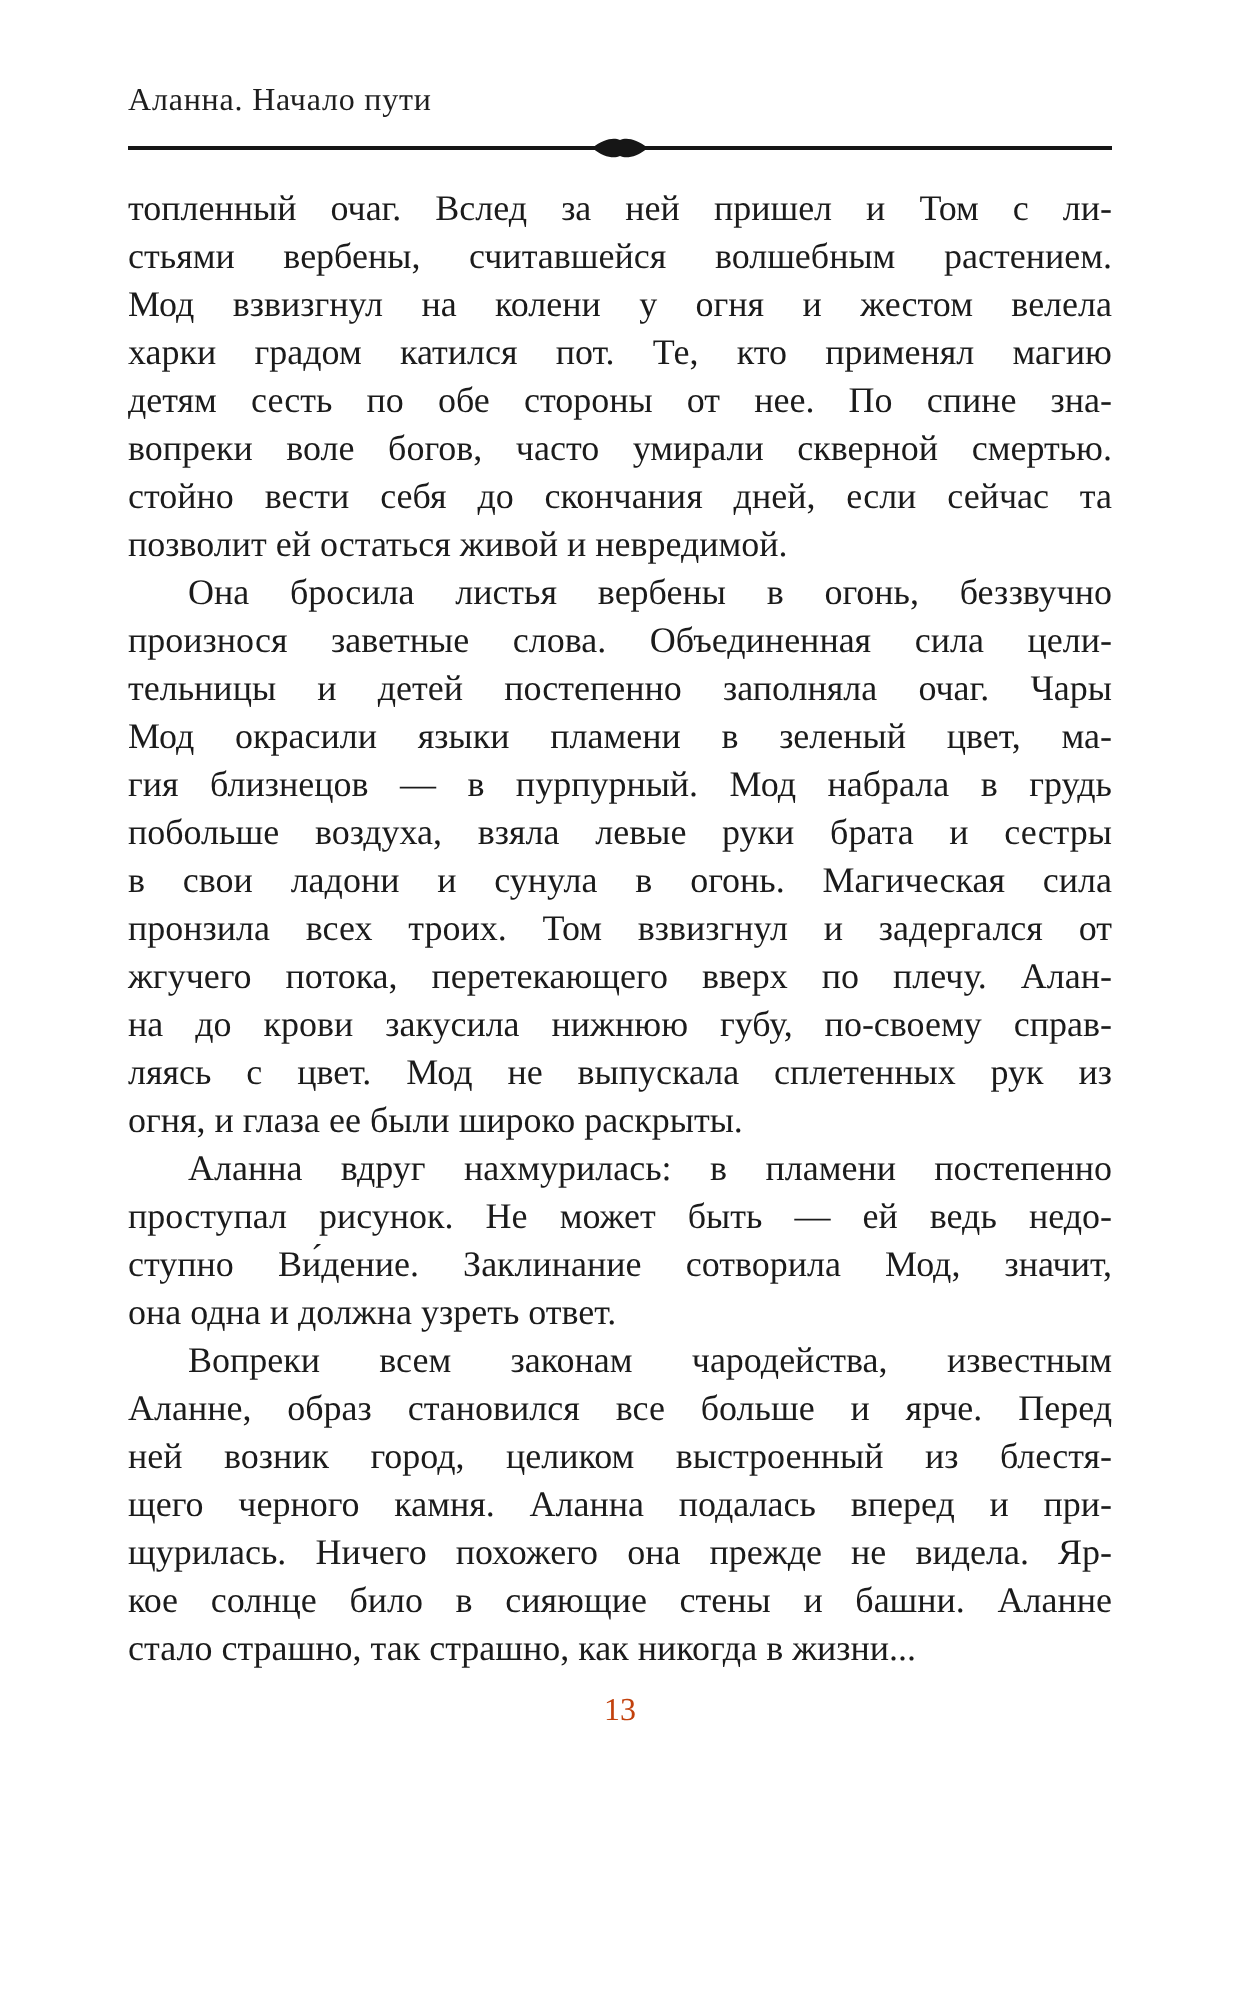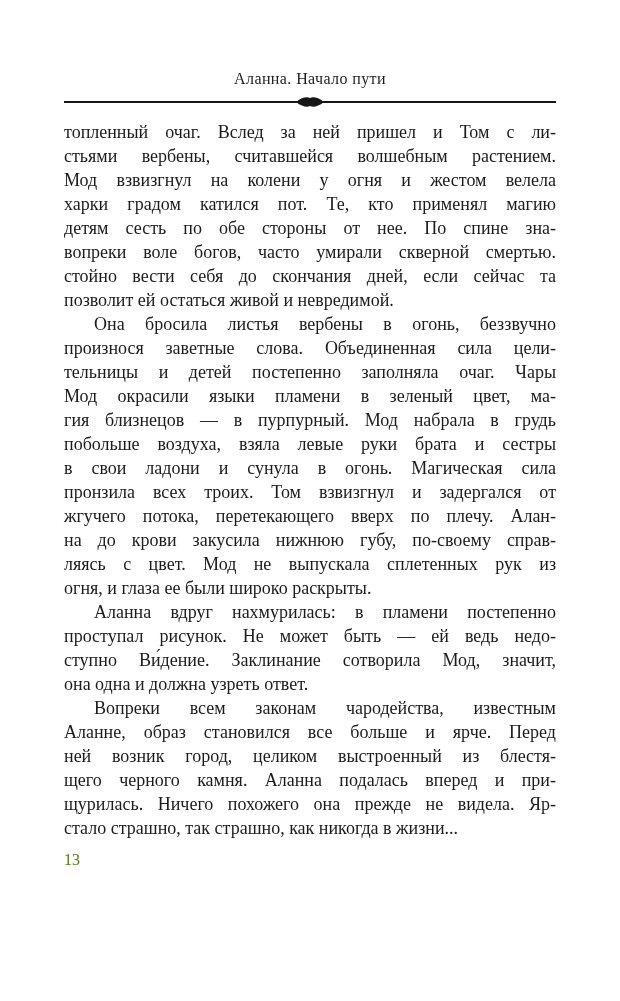--- a/index.html
+++ b/index.html
@@ -13,22 +13,21 @@
     height: 1001px;
     margin: 0 auto;
     background: #ffffff;
     color: #1b1b1b;
     font-family: "Liberation Serif", "DejaVu Serif", serif;
     box-sizing: border-box;
     padding: 0 64px;
     overflow: hidden;
   }
   .running-head {
-    padding-top: 70px;
-    text-align: center;
+    padding-top: 42px;
     font-size: 16px;
     line-height: 18px;
     letter-spacing: 0.4px;
     color: #1e1e1e;
   }
   .divider {
     position: relative;
     margin-top: 8px;
     height: 12px;
   }
@@ -59,24 +58,24 @@
     white-space: normal;
   }
   .line.last {
     text-align-last: left;
   }
   .line.indent {
     text-indent: 30px;
   }
   .page-number {
     margin-top: 10px;
-    text-align: left;
+    text-align: center;
     font-size: 16px;
     line-height: 20px;
-    color: #4d7c0f;
+    color: #c2410c;
   }
 </style>
 </head>
 <body>
 
 <div class="book-page">
 
   <div class="running-head">Аланна. Начало пути</div>
 
   <div class="divider">
@@ -109,18 +108,19 @@
       <div class="line last">огня, и глаза ее были широко раскрыты.</div>
       <div class="line indent">Аланна вдруг нахмурилась: в пламени постепенно</div>
       <div class="line">проступал рисунок. Не может быть — ей ведь недо-</div>
       <div class="line">ступно Ви́дение. Заклинание сотворила Мод, значит,</div>
       <div class="line last">она одна и должна узреть ответ.</div>
       <div class="line indent">Вопреки всем законам чародейства, известным</div>
       <div class="line">Аланне, образ становился все больше и ярче. Перед</div>
       <div class="line">ней возник город, целиком выстроенный из блестя-</div>
       <div class="line">щего черного камня. Аланна подалась вперед и при-</div>
       <div class="line">щурилась. Ничего похожего она прежде не видела. Яр-</div>
+      <div class="line">кое солнце било в сияющие стены и башни. Аланне</div>
       <div class="line last">стало страшно, так страшно, как никогда в жизни...</div>
     </div>
 
   <div class="page-number">13</div>
 
 </div>
 
 </body></html>

